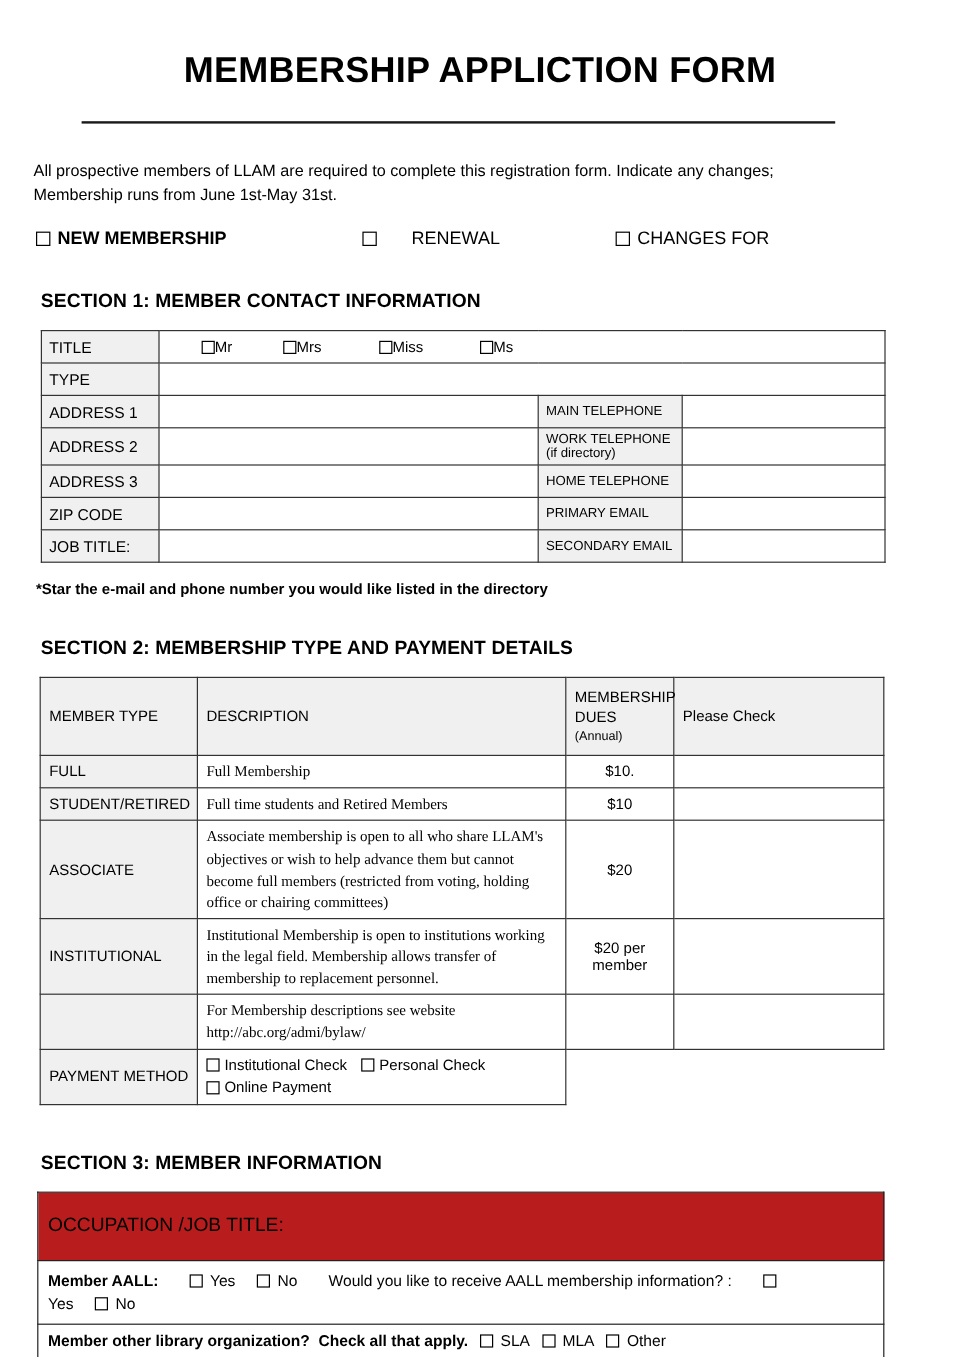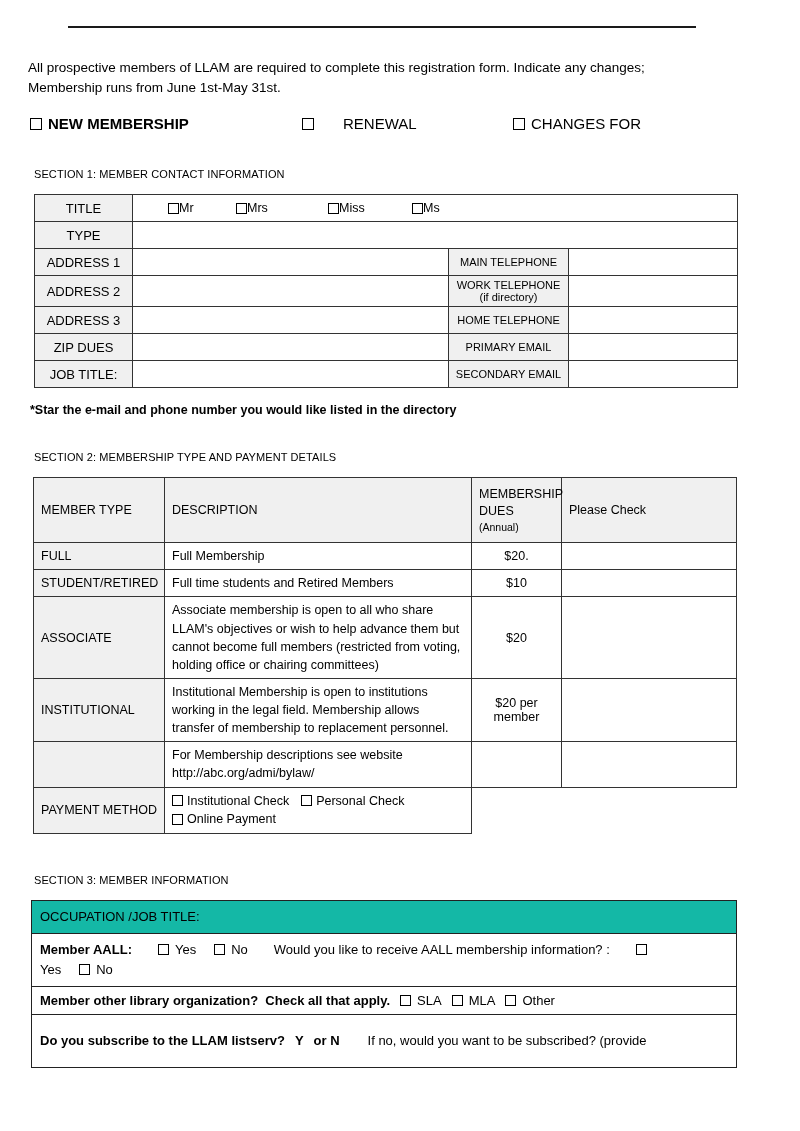--- a/index.html
+++ b/index.html
@@ -74,22 +74,22 @@
   .cb.sm {
     width: 11px;
     height: 11px;
     border-width: 1.5px;
   }
   .cb-gap { margin-right: 6px; }
   .cb-gap2 { margin-right: 4px; }
 
   
   .section-head {
-    font-size: 11px;
-    font-weight: normal;
+    font-size: 16px;
+    font-weight: bold;
     margin-left: 34px;
     letter-spacing: 0.1px;
   }
   #sec1-head { margin-top: 36px; }
   #sec2-head { margin-top: 34px; }
   #sec3-head { margin-top: 40px; }
 
   
   table {
     border-collapse: collapse;
@@ -104,40 +104,39 @@
   }
   .lbl {
     background: #f0f0f0;
     font-size: 12.5px;
   }
 
   
   #tbl-contact {
     width: 703px;
     margin: 14px 0 0 34px;
-    text-align: center;
   }
   #tbl-contact td { height: 20px; }
   #tbl-contact .lbl-main { font-size: 13px; }
   #tbl-contact .lbl-phone { font-size: 11px; }
   .title-row-cell {
     padding: 3px 0 3px 6px;
   }
   .title-opts {
     display: flex;
     align-items: center;
     font-size: 12.5px;
   }
   .title-opts > span {
     display: flex;
     align-items: center;
   }
   .title-opts > span:nth-child(1) { width: 68px; padding-left: 29px; }
   .title-opts > span:nth-child(2) { width: 80px; }
-  .title-opts > span:nth-child(3) { width: 84px; margin-left: 12px; }
+  .title-opts > span:nth-child(3) { width: 84px; }
 
   .note {
     margin: 15px 0 0 30px;
     font-size: 12.5px;
     font-weight: bold;
   }
 
   
   #tbl-dues {
     width: 703px;
@@ -152,21 +151,21 @@
     font-size: 12.5px;
     vertical-align: middle;
     height: 56px;
   }
   #tbl-dues .hdr-dues { line-height: 1.35; }
   #tbl-dues .hdr-dues .annual { font-size: 10.5px; }
   #tbl-dues .mtype {
     background: #f0f0f0;
     font-size: 12.5px;
   }
-  #tbl-dues .desc { line-height: 1.45; }
+  #tbl-dues .desc { line-height: 1.45; font-family: Liberation Serif, serif; }
   #tbl-dues .amt { text-align: center; }
   .pay-inline {
     display: flex;
     align-items: center;
     flex-wrap: wrap;
     line-height: 1.5;
   }
   .pay-inline .pi {
     display: flex;
     align-items: center;
@@ -182,23 +181,23 @@
     width: 706px;
     margin: 14px 0 0 31px;
   }
   #tbl-info td {
     border: 1.4px solid #222;
     font-size: 13px;
     padding: 4px 8px;
     line-height: 1.5;
   }
   #tbl-info .occ {
-    background: #14b8a6;
-    font-size: 13px;
-    padding: 6px 8px;
+    background: #b91c1c;
+    font-size: 16px;
+    padding: 16px 8px;
   }
   .inline-row {
     display: flex;
     align-items: center;
     flex-wrap: wrap;
   }
   .inline-row .seg {
     display: flex;
     align-items: center;
     white-space: pre;
@@ -207,20 +206,21 @@
   .spacer-sm { width: 10px; flex: 0 0 auto; }
   .spacer-md { width: 18px; flex: 0 0 auto; }
   .spacer-lg { width: 26px; flex: 0 0 auto; }
   .row-tall { height: 44px; }
 </style>
 </head>
 <body>
 
 <div class="page">
 
+  <h1 class="doc-title">MEMBERSHIP APPLICTION FORM</h1>
   <hr class="title-rule">
 
   <p class="intro">All prospective members of LLAM are required to complete this registration form. Indicate any changes; Membership runs from June 1st-May 31st.</p>
 
   <div class="top-choices">
     <span class="choice">
       <span class="cb cb-gap"></span>
       <span>NEW MEMBERSHIP</span>
     </span>
     <span class="choice">
@@ -290,21 +290,21 @@
 
       <tr>
         <td class="lbl lbl-main">ADDRESS 3</td>
         <td></td>
         <td class="lbl lbl-phone">HOME TELEPHONE</td>
         <td></td>
       </tr>
 
 
       <tr>
-        <td class="lbl lbl-main">ZIP DUES</td>
+        <td class="lbl lbl-main">ZIP CODE</td>
         <td></td>
         <td class="lbl lbl-phone">PRIMARY EMAIL</td>
         <td></td>
       </tr>
 
       <tr>
         <td class="lbl lbl-main">JOB TITLE:</td>
         <td></td>
         <td class="lbl lbl-phone">SECONDARY EMAIL</td>
         <td></td>
@@ -330,21 +330,21 @@
         <td class="hdr hdr-dues">
           <div>MEMBERSHIP DUES</div>
           <div class="annual">(Annual)</div>
         </td>
         <td class="hdr">Please Check</td>
       </tr>
 
       <tr>
         <td class="mtype">FULL</td>
         <td class="desc">Full Membership</td>
-        <td class="amt">$20.</td>
+        <td class="amt">$10.</td>
         <td></td>
       </tr>
 
       <tr>
         <td class="mtype">STUDENT/RETIRED</td>
         <td class="desc">Full time students and Retired Members</td>
         <td class="amt">$10</td>
         <td></td>
       </tr>
 

